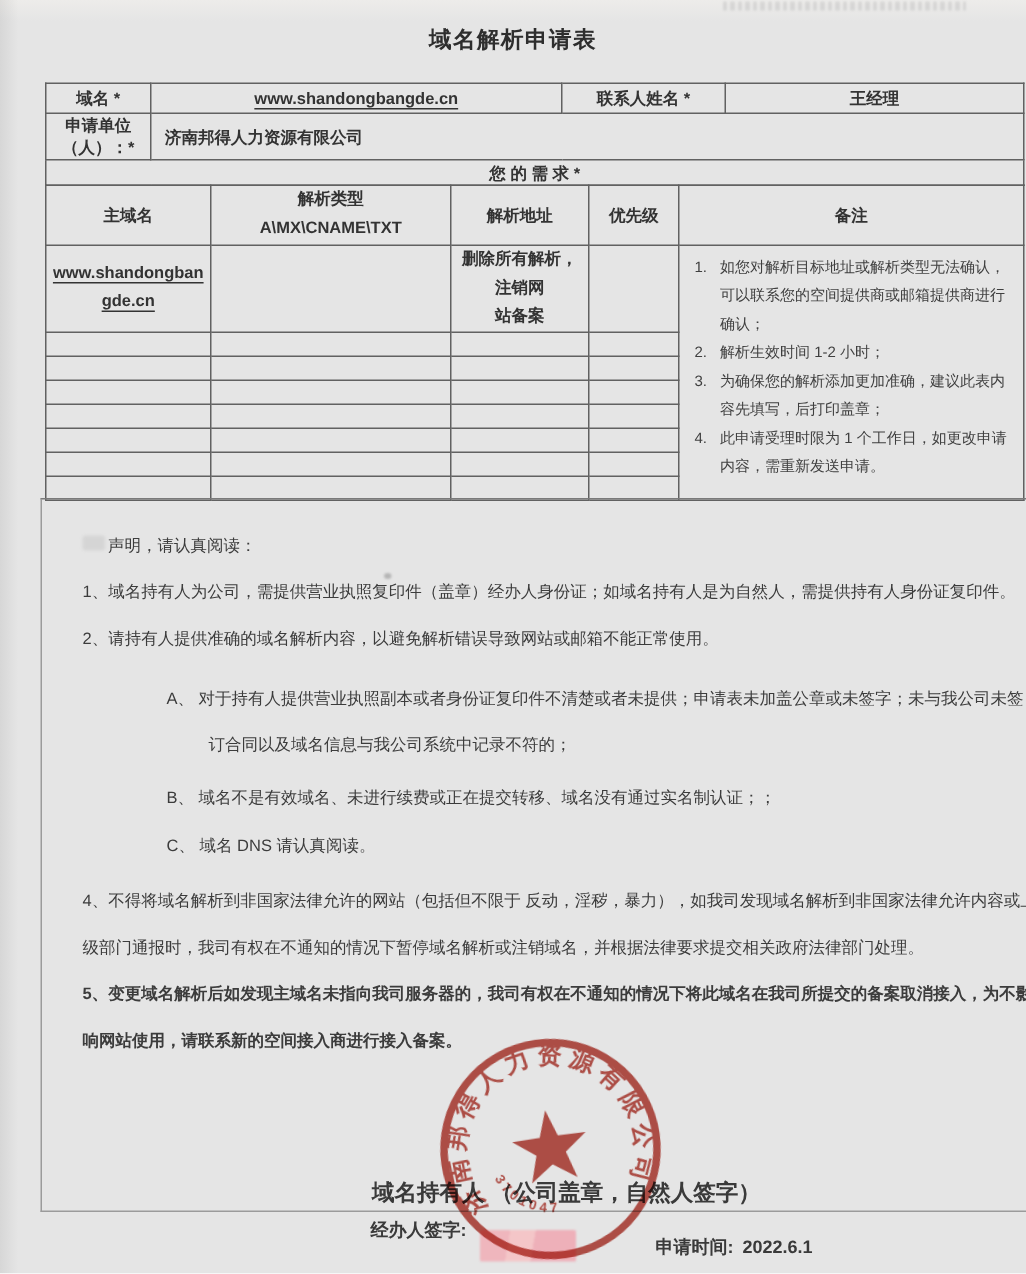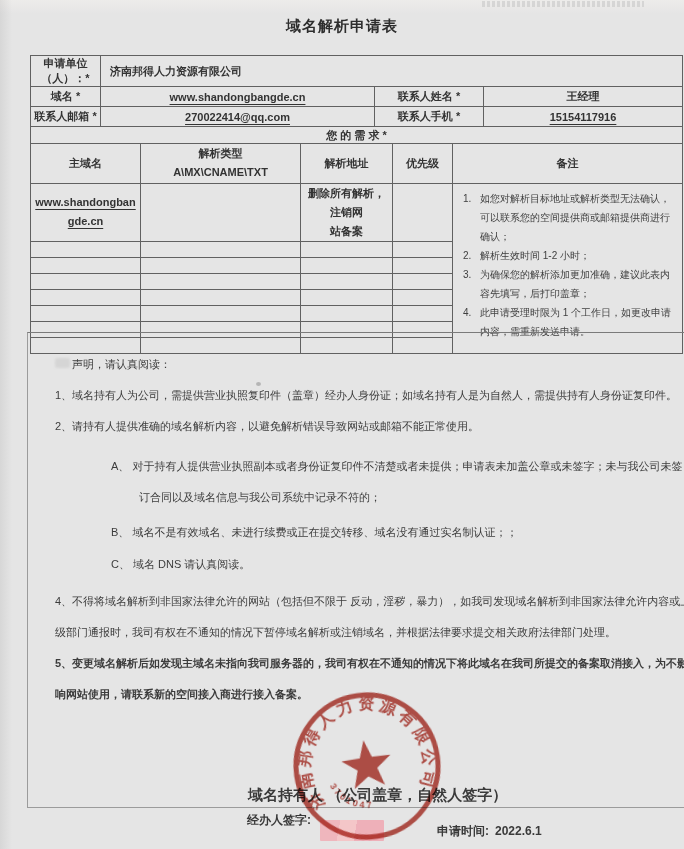--- a/index.html
+++ b/index.html
@@ -76,34 +76,28 @@
   <div class="tables">
     <table class="info-table">
       <colgroup>
           <col style="width:70px">
           <col style="width:274px">
           <col style="width:109px">
           <col style="width:199px">
         </colgroup>
       <tbody>
           <tr>
-        <td>申请单位（人）：*</td>
-        <td colspan="3" class="value-left">济南邦得人力资源有限公司</td>
-      </tr>
-      <tr>
         <td>域名 *</td>
         <td><span class="u">www.shandongbangde.cn</span></td>
         <td>联系人姓名 *</td>
         <td>王经理</td>
       </tr>
       <tr>
-        <td>联系人邮箱 *</td>
-        <td><span class="u">270022414@qq.com</span></td>
-        <td>联系人手机 *</td>
-        <td><span class="u">15154117916</span></td>
+        <td>申请单位（人）：*</td>
+        <td colspan="3" class="value-left">济南邦得人力资源有限公司</td>
       </tr>
       <tr class="needs-header-row">
         <td colspan="4">您 的 需 求 *</td>
       </tr>
     </tbody>
       </table>
 
     <table class="needs-table">
       <colgroup>
           <col style="width:110px">

